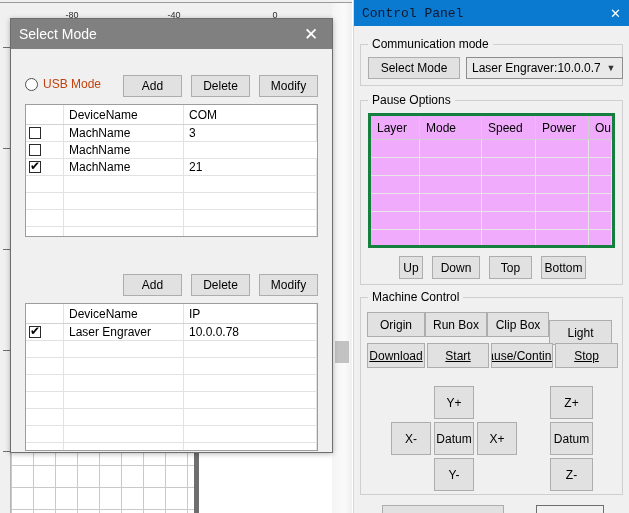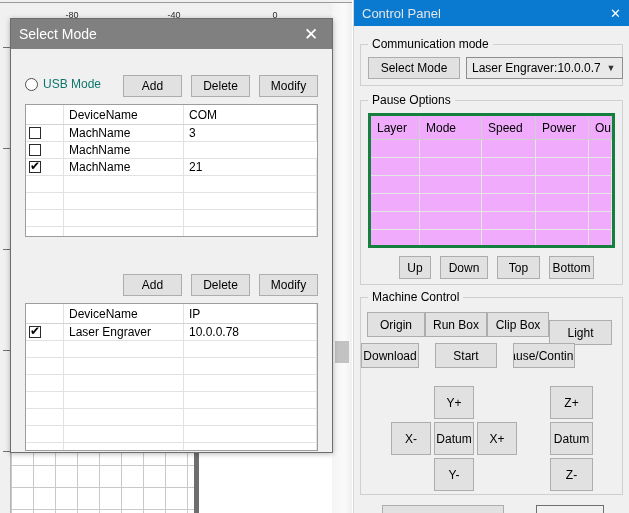--- a/index.html
+++ b/index.html
@@ -116,21 +116,21 @@
   }
   .radio {
     width: 13px; height: 13px; border-radius: 50%;
     border: 1px solid #4f4f4f; background: #ffffff;
     position: relative; flex: none;
   }
   .radio.on::after {
     content: ""; position: absolute; left: 3px; top: 3px;
     width: 5px; height: 5px; border-radius: 50%; background: #1a1a1a;
   }
-  .radio-label { font-size: 12px; color: #0f766e; white-space: nowrap; }
+  .radio-label { font-size: 12px; color: #c2410c; white-space: nowrap; }
 
   .btnrow { position: absolute; right: 0; top: 0; display: flex; gap: 9px; }
   .btn {
     background: #e1e1e1; border: 1px solid #adadad; color: #000;
     font-size: 12px; font-family: "Liberation Sans", sans-serif;
     display: flex; align-items: center; justify-content: center;
     text-align: center;
   }
   .btn-dlg { width: 59px; height: 22px; }
 
@@ -161,21 +161,21 @@
 
   
   #panel {
     position: absolute; left: 353px; top: 0; width: 276px; height: 513px;
     background: #f0f0f0; border-left: 1px solid #d6d6d6;
   }
   #panel-titlebar {
     position: relative; height: 26px; background: #0a7ad1;
     display: flex; align-items: center;
   }
-  #panel-title { margin-left: 8px; font-size: 13px; color: #e5e5e5; }
+  #panel-title { margin-left: 8px; font-size: 13px; color: #0f172a; font-family: Liberation Mono, monospace; }
   #panel-close {
     position: absolute; right: 8px; top: 0; height: 26px;
     display: flex; align-items: center; color: #ffffff; font-size: 13px;
   }
 
   .group {
     position: absolute; left: 6px; right: 6px;
     border: 1px solid #cfcfcf;
   }
   .group-label {
@@ -437,41 +437,42 @@
         <div class="lrow">
             <div class="lrcell" style="width:49px;"></div>
             <div class="lrcell" style="width:62px;"></div>
             <div class="lrcell" style="width:54px;"></div>
             <div class="lrcell" style="width:53px;"></div>
             <div class="lrcell" style="flex:1;"></div>
           </div>
       </div>
 
       <div style="position:absolute;left:38px;top:155px;display:flex;gap:9px;">
-        <div class="btn btn-ctl" style="width:32px;height:23px;display:flex;align-items:center;justify-content:center;">Up</div>
+        <div class="btn btn-ctl" style="width:24px;height:23px;display:flex;align-items:center;justify-content:center;">Up</div>
         <div class="btn btn-ctl" style="width:48px;height:23px;display:flex;align-items:center;justify-content:center;">Down</div>
         <div class="btn btn-ctl" style="width:43px;height:23px;display:flex;align-items:center;justify-content:center;">Top</div>
         <div class="btn btn-ctl" style="width:45px;height:23px;display:flex;align-items:center;justify-content:center;">Bottom</div>
       </div>
     </div>
 
     <div class="group" style="top:297px;height:198px;">
       <span class="group-label">Machine Control</span>
 
       <div style="position:absolute;left:6px;top:14px;display:flex;gap:0;">
         <div class="btn btn-ctl" style="width:58px;height:25px;display:flex;align-items:center;justify-content:center;">Origin</div>
         <div class="btn btn-ctl" style="width:62px;height:25px;display:flex;align-items:center;justify-content:center;">Run Box</div>
         <div class="btn btn-ctl" style="width:62px;height:25px;display:flex;align-items:center;justify-content:center;">Clip Box</div>
         <div class="btn btn-ctl" style="width:63px;height:25px;display:flex;align-items:center;justify-content:center;margin-top:8px;">Light</div>
       </div>
 
-      <div style="position:absolute;left:0;top:45px;display:flex;gap:16px;">
+      <div style="position:absolute;left:6px;top:45px;display:flex;gap:2px;text-decoration:underline;">
         <div class="btn btn-ctl" style="width:58px;height:25px;display:flex;align-items:center;justify-content:center;">Download</div>
         <div class="btn btn-ctl" style="width:62px;height:25px;display:flex;align-items:center;justify-content:center;">Start</div>
         <div class="btn btn-ctl" style="width:62px;height:25px;display:flex;align-items:center;justify-content:center;overflow:hidden;white-space:nowrap;">Pause/Continue</div>
+        <div class="btn btn-ctl" style="width:63px;height:25px;display:flex;align-items:center;justify-content:center;">Stop</div>
       </div>
 
       <div class="btn btn-ctl jog" style="left:73px;top:88px;display:flex;align-items:center;justify-content:center;">Y+</div>
       <div class="btn btn-ctl jog" style="left:30px;top:124px;display:flex;align-items:center;justify-content:center;">X-</div>
       <div class="btn btn-ctl jog" style="left:73px;top:124px;display:flex;align-items:center;justify-content:center;">Datum</div>
       <div class="btn btn-ctl jog" style="left:116px;top:124px;display:flex;align-items:center;justify-content:center;">X+</div>
       <div class="btn btn-ctl jog" style="left:73px;top:160px;display:flex;align-items:center;justify-content:center;">Y-</div>
 
       <div class="btn btn-ctl jog jog-wide" style="left:189px;top:88px;display:flex;align-items:center;justify-content:center;">Z+</div>
       <div class="btn btn-ctl jog jog-wide" style="left:189px;top:124px;display:flex;align-items:center;justify-content:center;">Datum</div>

